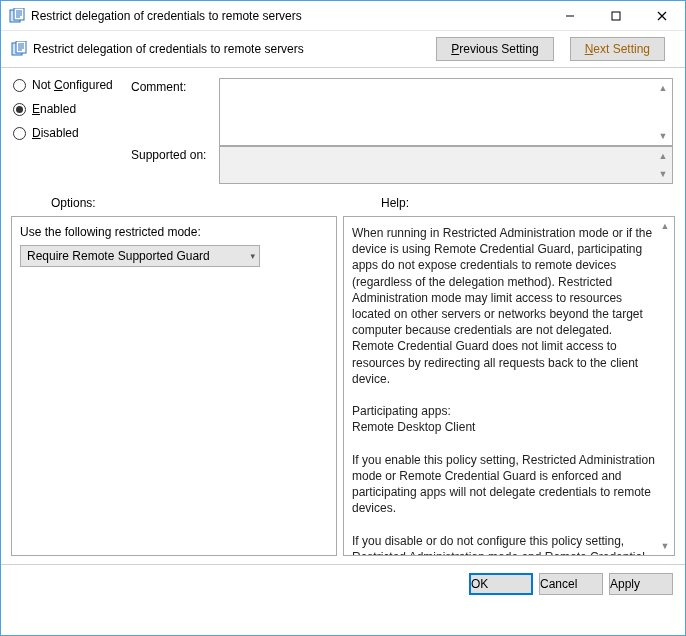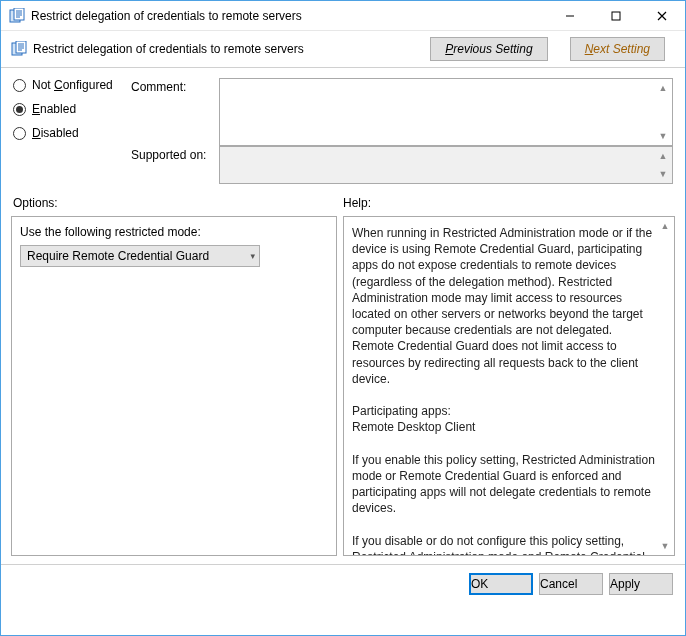--- a/index.html
+++ b/index.html
@@ -34,21 +34,21 @@
     display: flex; align-items: center; justify-content: center;
     font-size: 10px;
   }
   .tb-btn svg { width: 10px; height: 10px; }
   .subhead {
     display: flex; align-items: center;
     padding: 6px 10px;
     border-bottom: 1px solid #d0d0d0;
   }
   .subhead .sh-title { flex: 1; font-size: 12px; margin-left:6px; }
-  .nav-btns { display: flex; gap: 22px; margin-right: 10px; font-style: italic; }
+  .nav-btns { display: flex; gap: 16px; margin-right: 10px; }
   .nav-btn {
     border: 1px solid #adadad;
     background: #e1e1e1;
     padding: 4px 14px;
     font-size: 12px;
     cursor: pointer;
     min-width: 90px;
     text-align: center;
   }
   .nav-btn.disabled { color: #a16207; }
@@ -81,21 +81,21 @@
     padding: 4px 18px 4px 6px; font-size: 12px; color: #333; overflow: hidden;
   }
   .scroll-arrow {
     position: absolute; right: 2px; width: 14px; height: 14px;
     display: flex; align-items: center; justify-content: center;
     color: #888; font-size: 9px;
   }
   .sa-up { top: 2px; }
   .sa-down { bottom: 2px; }
   .cols-labels { display: flex; padding: 6px 12px 6px 12px; }
-  .cols-labels > div:first-child { width: 330px; }
+  .cols-labels > div:first-child { width: 330px; margin-left: 38px; }
   .cols {
     display: flex; gap: 6px; padding: 0 10px 8px 10px;
     height: 348px;
   }
   .panel {
     border: 1px solid #aaa; background: #fff;
     padding: 8px; overflow: hidden; position: relative;
   }
   .panel.options { width: 326px; }
   .panel.help { flex: 1; padding-right: 18px; }
@@ -208,21 +208,21 @@
 
 <div class="cols-labels">
   <div>Options:</div>
   <div>Help:</div>
 </div>
 
 <div class="cols">
   <div class="panel options">
     <div class="opt-label">Use the following restricted mode:</div>
     <div class="dropdown">
-      <span>Require Remote Credential Guard</span>
+      <span>Require Remote Supported Guard</span>
       <span class="dd-chev">▾</span>
     </div>
   </div>
   <div class="panel help">
     <div class="help-text">When running in Restricted Administration mode or if the device is using Remote Credential Guard, participating apps do not expose credentials to remote devices (regardless of the delegation method). Restricted Administration mode may limit access to resources located on other servers or networks beyond the target computer because credentials are not delegated. Remote Credential Guard does not limit access to resources by redirecting all requests back to the client device.
 
 Participating apps:
 Remote Desktop Client
 
 If you enable this policy setting, Restricted Administration mode or Remote Credential Guard is enforced and participating apps will not delegate credentials to remote devices.

